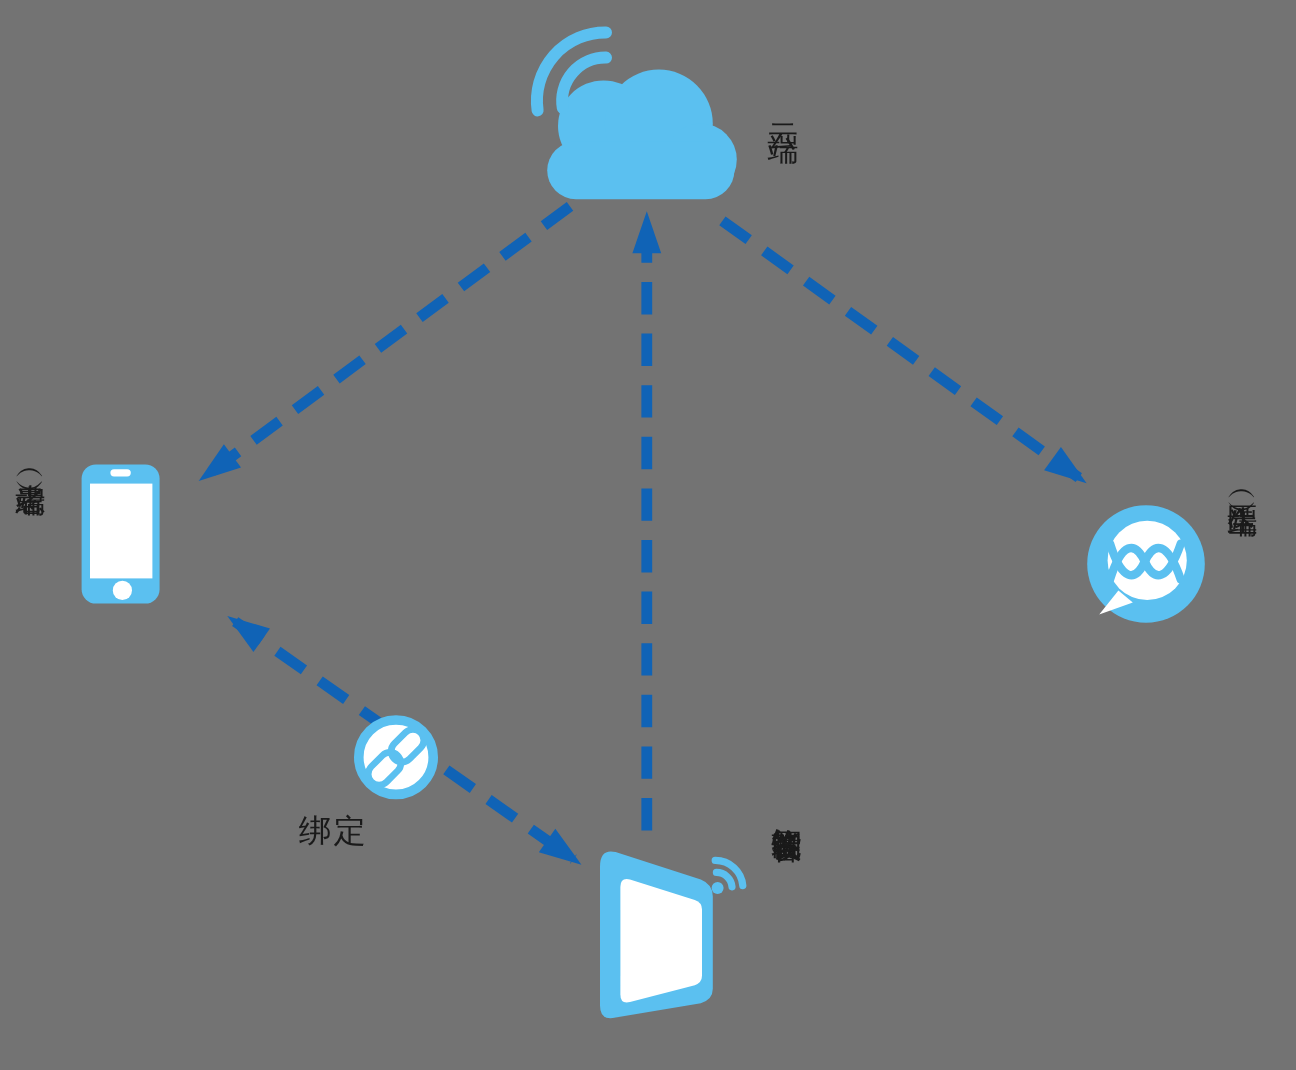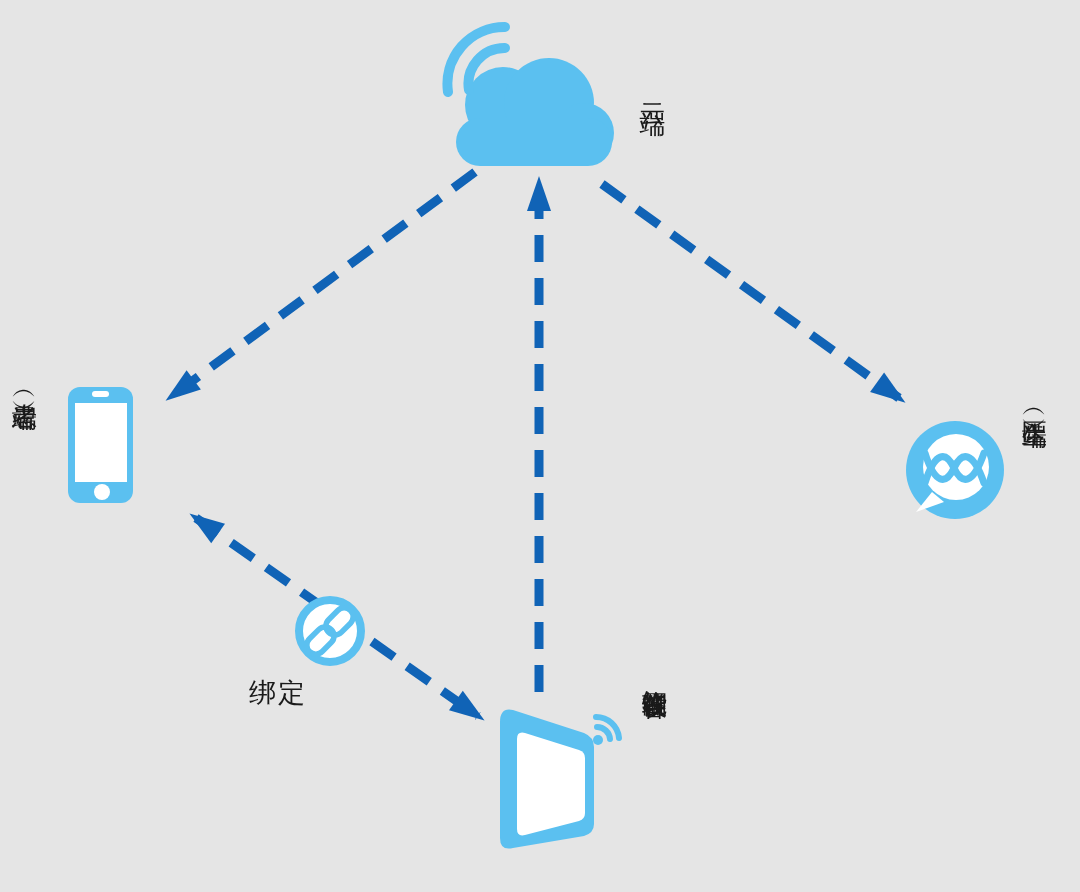--- a/index.html
+++ b/index.html
@@ -5,21 +5,21 @@
   html, body {
     margin: 0;
     padding: 0;
     background: #ffffff;
     font-family: "Liberation Sans", "DejaVu Sans", sans-serif;
   }
   .stage {
     position: relative;
     width: 1080px;
     height: 892px;
-    background: #e5e5e5;
+    background: #737373;
     overflow: hidden;
   }
   .stage svg.graphics {
     position: absolute;
     left: 0;
     top: 0;
   }
   .label {
     position: absolute;
     color: #1a1a1a;

